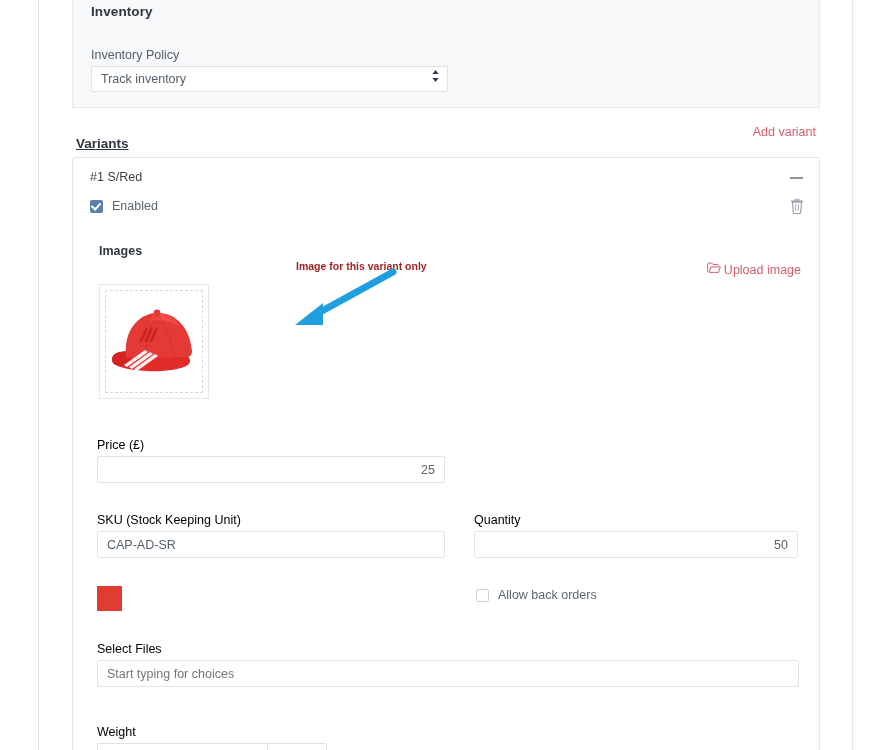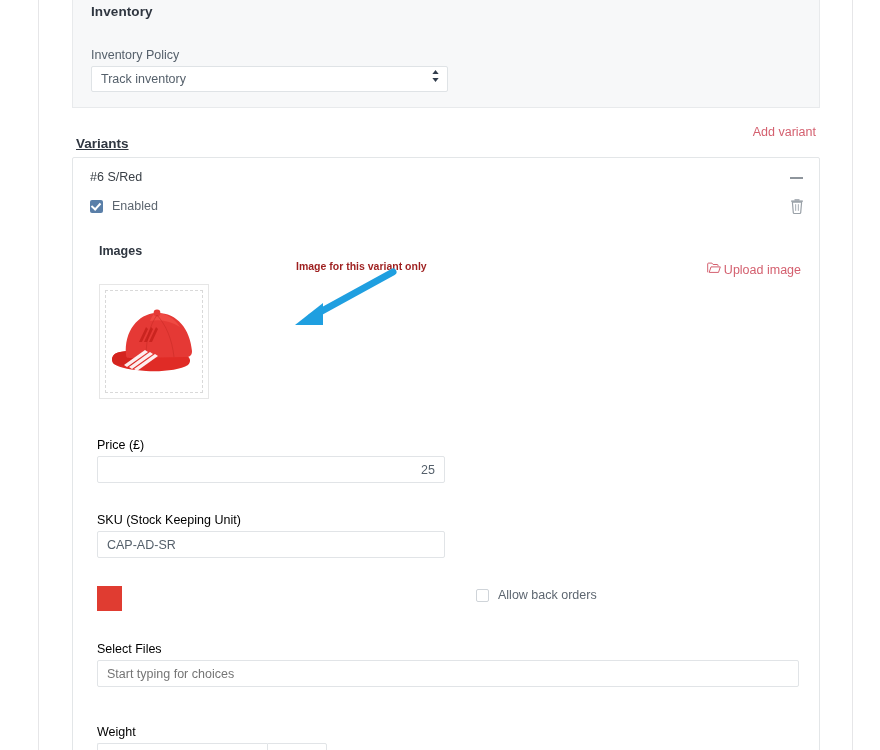--- a/index.html
+++ b/index.html
@@ -237,21 +237,21 @@
         </span>
       </div>
     </section>
 
     <h2 class="variants-heading">Variants</h2>
 
     <a class="add-variant">Add variant</a>
 
     <section class="variant-box">
 
-      <div class="variant-title">#6 S/Red</div>
+      <div class="variant-title">#1 S/Red</div>
 
       <div class="collapse-btn">
         <span class="bar"></span>
       </div>
 
       <div class="trash-btn">
         <svg width="16" height="18" viewBox="0 0 16 18">
           <path d="M5.5 2.2 h5 v1.4 h-5 z" fill="#9aa1a8"></path>
           <rect x="2.2" y="3.4" width="11.6" height="1.5" fill="#9aa1a8"></rect>
           <path d="M3.4 5.2 h9.2 l-0.9 10.4 a1 1 0 0 1 -1 0.9 h-5.4 a1 1 0 0 1 -1 -0.9 z" fill="none" stroke="#9aa1a8" stroke-width="1.2"></path>
@@ -320,20 +320,24 @@
         <label class="field-label">Price (£)</label>
         <input class="field-input right" type="text" value="25" style="">
       </div>
 
 
       <div class="field fld-sku">
         <label class="field-label">SKU (Stock Keeping Unit)</label>
         <input class="field-input" type="text" value="CAP-AD-SR" style="">
       </div>
 
+      <div class="field fld-qty">
+        <label class="field-label">Quantity</label>
+        <input class="field-input right" type="text" value="50" style="">
+      </div>
 
       <div class="color-swatch"></div>
 
       <div class="backorder-row">
         <span class="cb-empty"></span>
         <span class="backorder-label">Allow back orders</span>
       </div>
 
       <div class="field fld-files">
         <label class="field-label">Select Files</label>

